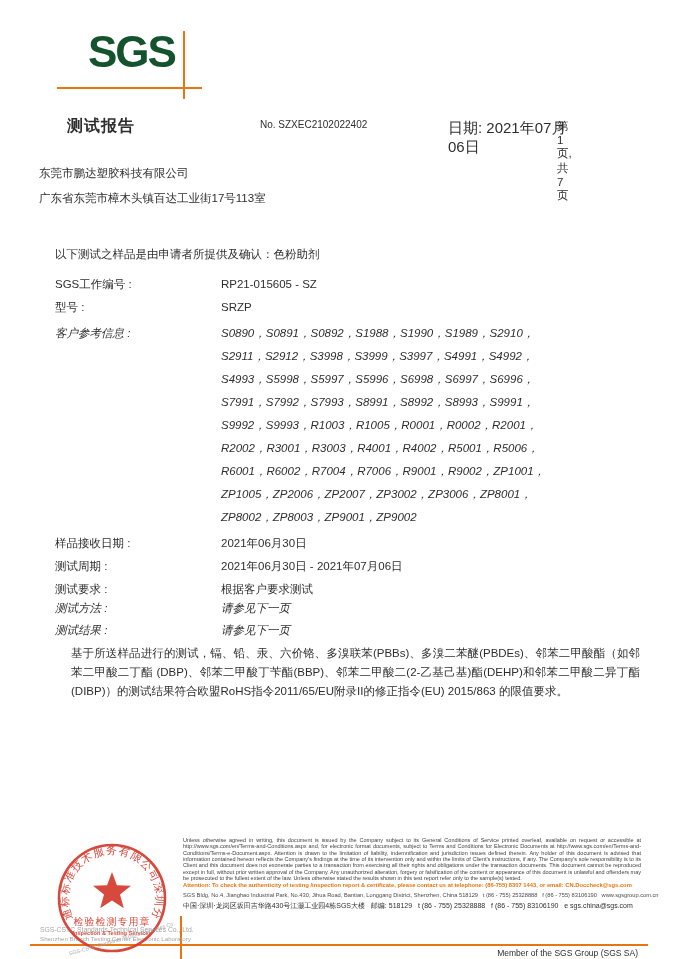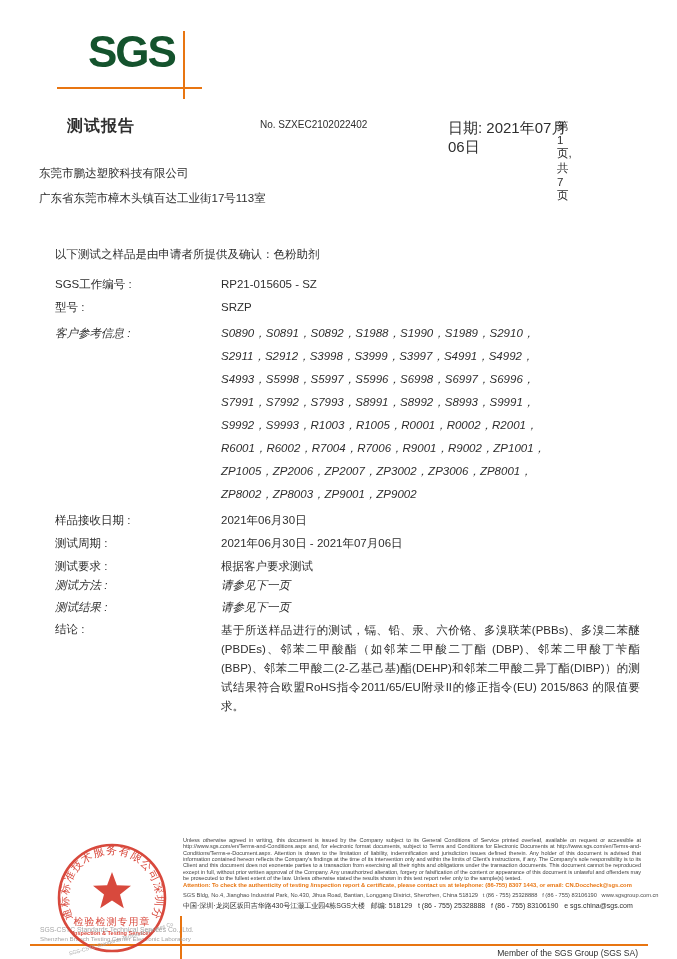--- a/index.html
+++ b/index.html
@@ -87,20 +87,21 @@
     </div>
 
     <div class="field-row row-ref gap-md">
       <div class="field-label">客户参考信息 :</div>
       <div class="field-value">
         <div class="ref-line">S0890，S0891，S0892，S1988，S1990，S1989，S2910，</div>
         <div class="ref-line">S2911，S2912，S3998，S3999，S3997，S4991，S4992，</div>
         <div class="ref-line">S4993，S5998，S5997，S5996，S6998，S6997，S6996，</div>
         <div class="ref-line">S7991，S7992，S7993，S8991，S8992，S8993，S9991，</div>
         <div class="ref-line">S9992，S9993，R1003，R1005，R0001，R0002，R2001，</div>
+        <div class="ref-line">R2002，R3001，R3003，R4001，R4002，R5001，R5006，</div>
         <div class="ref-line">R6001，R6002，R7004，R7006，R9001，R9002，ZP1001，</div>
         <div class="ref-line">ZP1005，ZP2006，ZP2007，ZP3002，ZP3006，ZP8001，</div>
         <div class="ref-line">ZP8002，ZP8003，ZP9001，ZP9002</div>
       </div>
     </div>
 
     <div class="field-row">
       <div class="field-label">样品接收日期 :</div>
       <div class="field-value">2021年06月30日</div>
     </div>
@@ -119,21 +120,20 @@
       <div class="field-label">测试方法 :</div>
       <div class="field-value">请参见下一页</div>
     </div>
 
     <div class="field-row gap-md">
       <div class="field-label">测试结果 :</div>
       <div class="field-value">请参见下一页</div>
     </div>
 
     <div class="field-row">
-      <div class="field-label">结论 :</div>
       <div class="field-value conclusion-text">基于所送样品进行的测试，镉、铅、汞、六价铬、多溴联苯(PBBs)、多溴二苯醚(PBDEs)、邻苯二甲酸酯（如邻苯二甲酸二丁酯 (DBP)、邻苯二甲酸丁苄酯(BBP)、邻苯二甲酸二(2-乙基己基)酯(DEHP)和邻苯二甲酸二异丁酯(DIBP)）的测试结果符合欧盟RoHS指令2011/65/EU附录II的修正指令(EU) 2015/863 的限值要求。</div>
     </div>
   </div>
 
   <div class="footer">
 
     <div class="stamp-sub">
       <div class="l1">SGS-CSTC Standards Technical Services Co., Ltd.</div>
       <div class="l2">Shenzhen Branch Testing Center Electronic Laboratory</div>
     </div>

